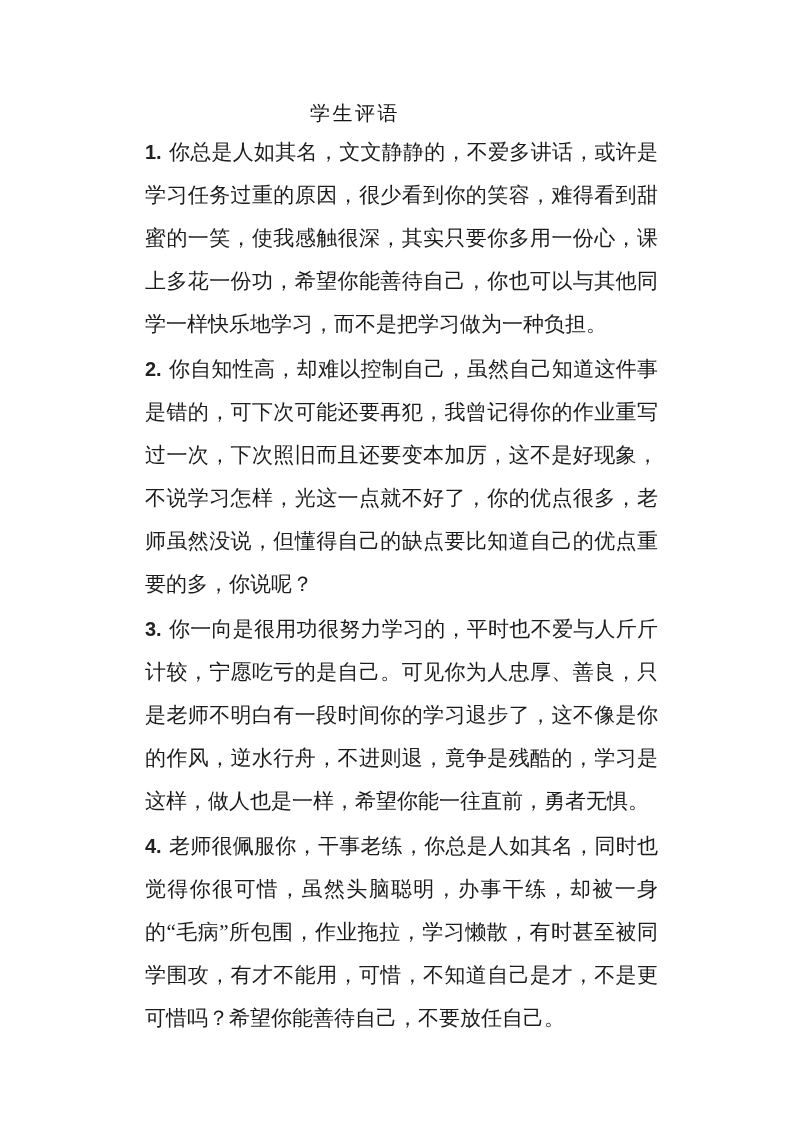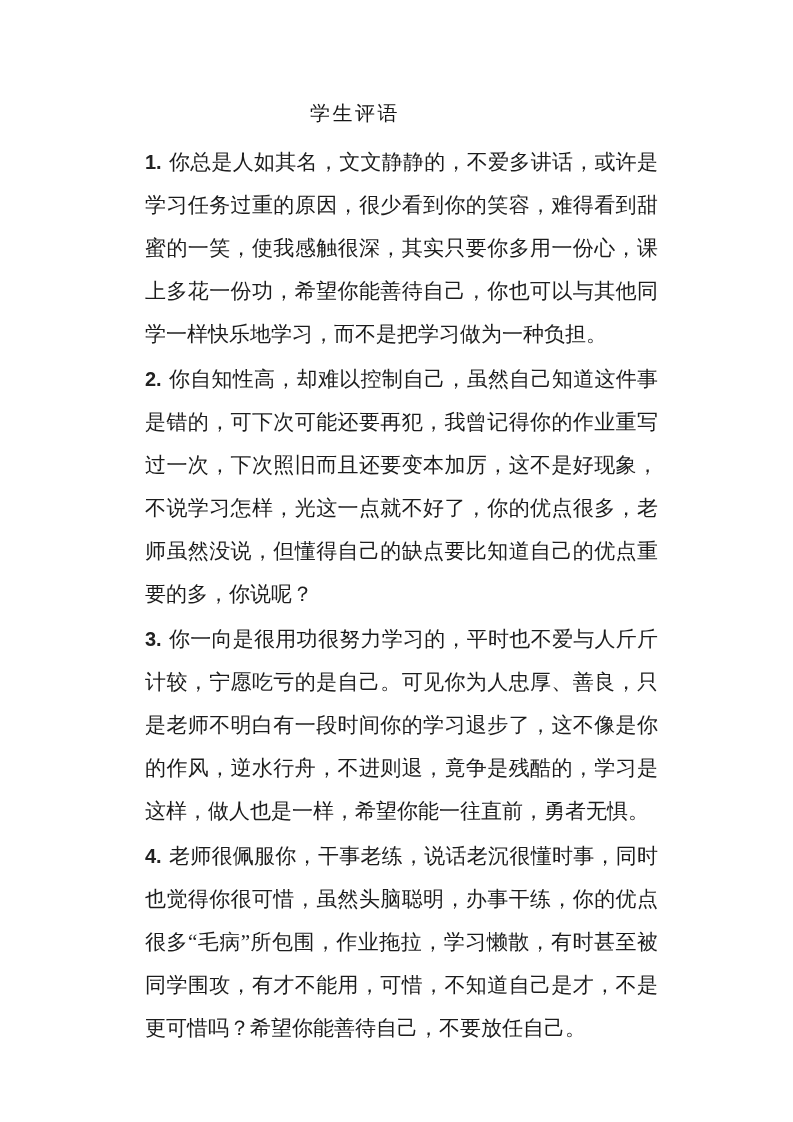--- a/index.html
+++ b/index.html
@@ -13,21 +13,21 @@
     font-family: "Liberation Serif", serif;
     color: #1c1c1c;
   }
   .page {
     width: 793px;
     height: 1122px;
     background: #ffffff;
     position: relative;
   }
   .doc-title {
-    margin: 100px 0 15px 310px;
+    margin: 100px 0 5px 310px;
     font-size: 20px;
     line-height: 26px;
     letter-spacing: 2.5px;
     font-weight: normal;
     color: #161616;
   }
   .content {
     margin-left: 145px;
     width: 513px;
   }
@@ -63,17 +63,17 @@
 
     <p class="para">
       <span class="para-num">2.</span><span>你自知性高，却难以控制自己，虽然自己知道这件事是错的，可下次可能还要再犯，我曾记得你的作业重写过一次，下次照旧而且还要变本加厉，这不是好现象，不说学习怎样，光这一点就不好了，你的优点很多，老师虽然没说，但懂得自己的缺点要比知道自己的优点重要的多，你说呢？</span>
     </p>
 
     <p class="para">
       <span class="para-num">3.</span><span>你一向是很用功很努力学习的，平时也不爱与人斤斤计较，宁愿吃亏的是自己。可见你为人忠厚、善良，只是老师不明白有一段时间你的学习退步了，这不像是你的作风，逆水行舟，不进则退，竟争是残酷的，学习是这样，做人也是一样，希望你能一往直前，勇者无惧。</span>
     </p>
 
     <p class="para">
-      <span class="para-num">4.</span><span>老师很佩服你，干事老练，说话老沉很懂时事，同时也觉得你很可惜，虽然头脑聪明，办事干练，你的优点很多“毛病”所包围，作业拖拉，学习懒散，有时甚至被同学围攻，有才不能用，可惜，不知道自己是才，不是更可惜吗？希望你能善待自己，不要放任自己。</span>
+      <span class="para-num">4.</span><span>老师很佩服你，干事老练，你总是人如其名，同时也觉得你很可惜，虽然头脑聪明，办事干练，却被一身的“毛病”所包围，作业拖拉，学习懒散，有时甚至被同学围攻，有才不能用，可惜，不知道自己是才，不是更可惜吗？希望你能善待自己，不要放任自己。</span>
     </p>
 
   </div>
 </div>
 
 </body></html>

